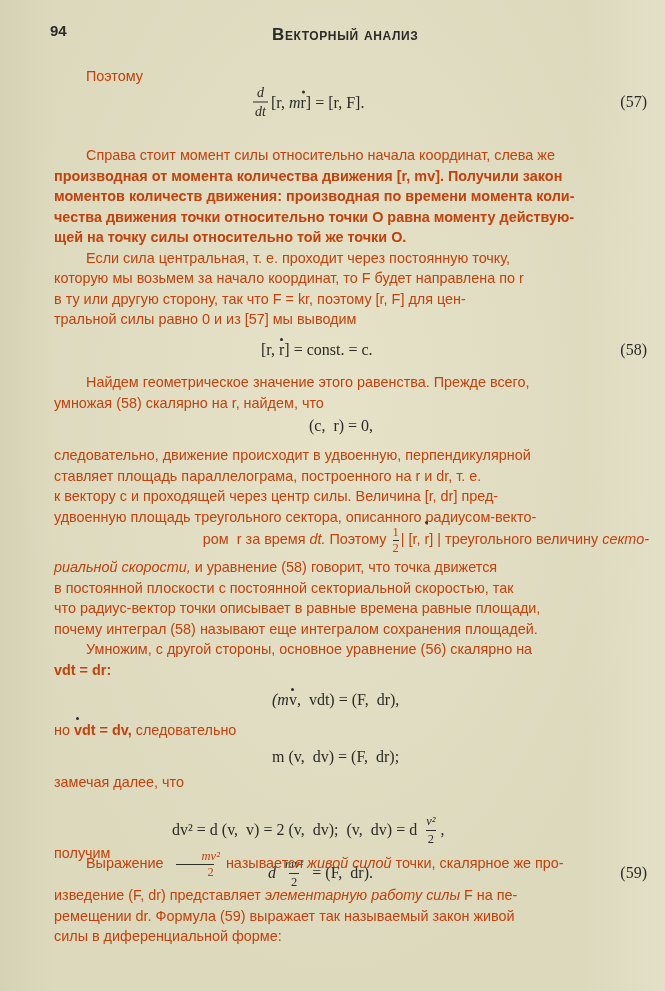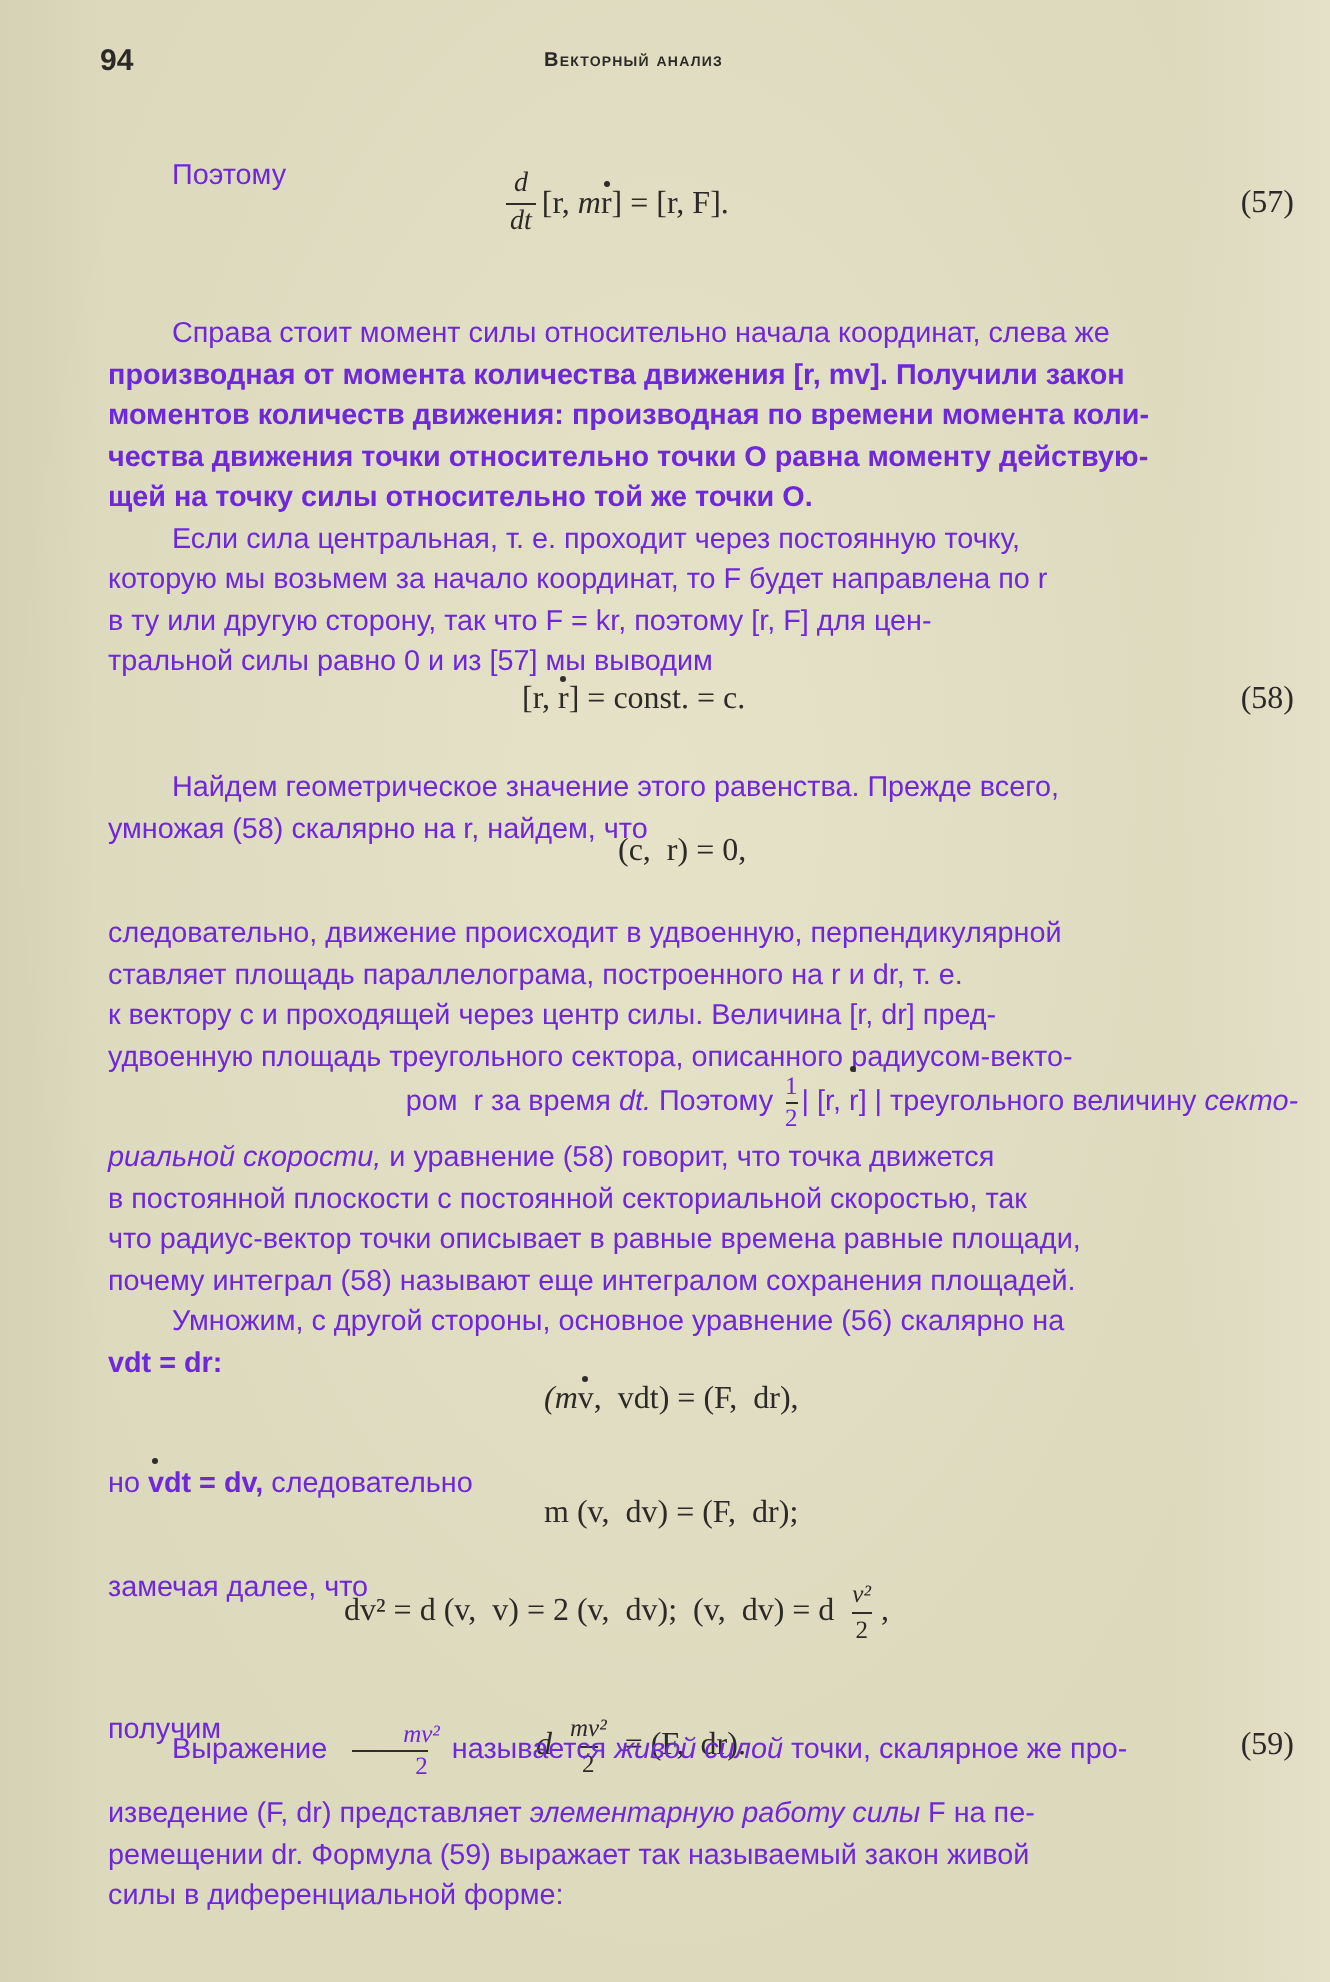--- a/index.html
+++ b/index.html
@@ -37,34 +37,33 @@
     font-family: "Liberation Sans", "DejaVu Sans", sans-serif;
     font-weight: bold;
     font-size: 15px;
   }
   .running-title {
     position: absolute;
     left: 222px;
     top: 3px;
     font-family: "Liberation Sans", "DejaVu Sans", sans-serif;
     font-weight: bold;
-    font-size: 10px;
+    font-size: 17px;
     letter-spacing: 0.6px;
   }
   .sc { font-variant: small-caps; }
   .text {
     position: absolute;
     left: 54px;
     width: 595px;
     font-family: "Liberation Sans", "DejaVu Sans", sans-serif;
     font-size: 14.4px;
     line-height: 20.5px;
     text-align: justify;
-    color: #6d28d9;
-    margin-top: 12px;
+    color: #c2410c;
   }
   .indent { text-indent: 32px; }
   .eq {
     position: absolute;
     left: 54px;
     width: 595px;
     height: 40px;
     font-family: "Liberation Serif", "DejaVu Serif", serif;
     font-size: 16px;
   }
@@ -230,21 +229,21 @@
   <div class="eq" style="top:737px;">
     <div class="body" style="left:218px;">
       <span style="white-space:pre">m (v,  dv) = (F,  dr);</span>
     </div>
   </div>
 
   <div class="text" style="top:772px;">
     <span class="line">замечая далее, что</span>
   </div>
 
-  <div class="eq" style="top:783px; height:46px;text-align:right;">
+  <div class="eq" style="top:807px; height:46px;text-align:right;">
     <div class="body" style="left:118px;">
       <span style="white-space:pre">dv² = d (v,  v) = 2 (v,  dv);  (v,  dv) = d </span>
         <span class="frac small">
           <i class="n">v²</i>
           <span class="d">2</span>
         </span>
         <span> ,</span>
     </div>
   </div>
 

